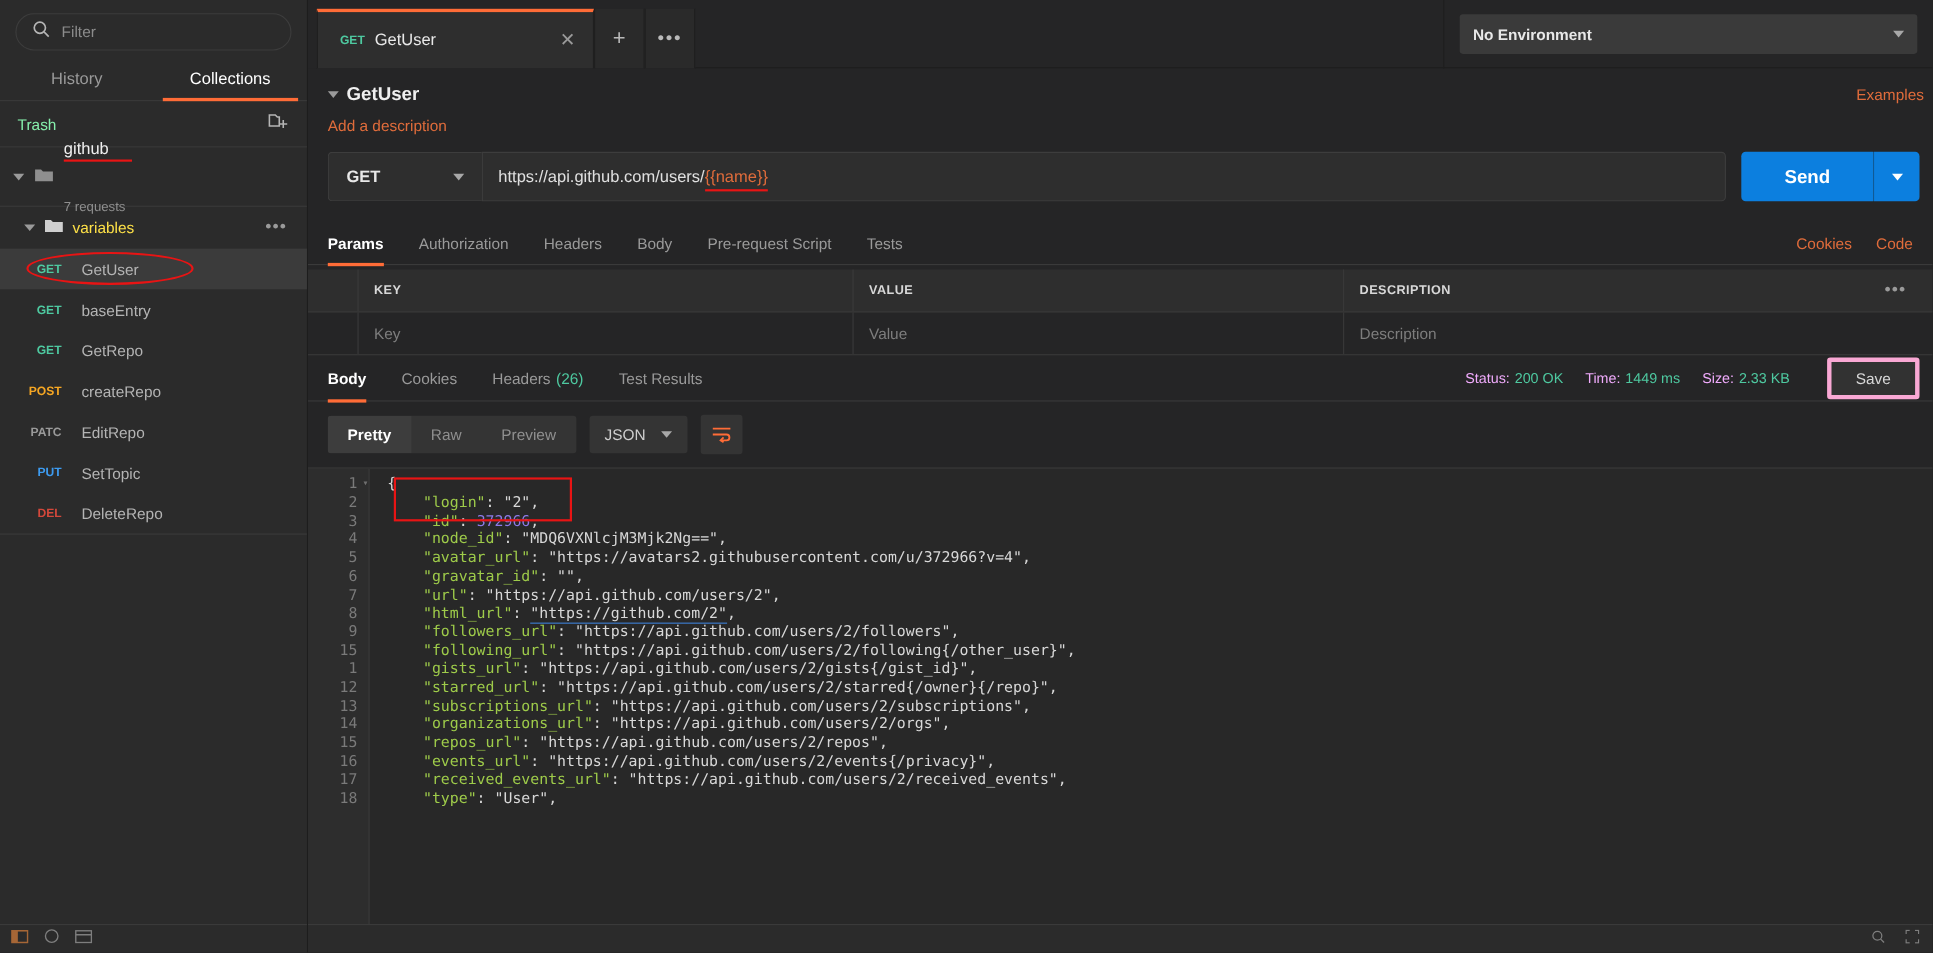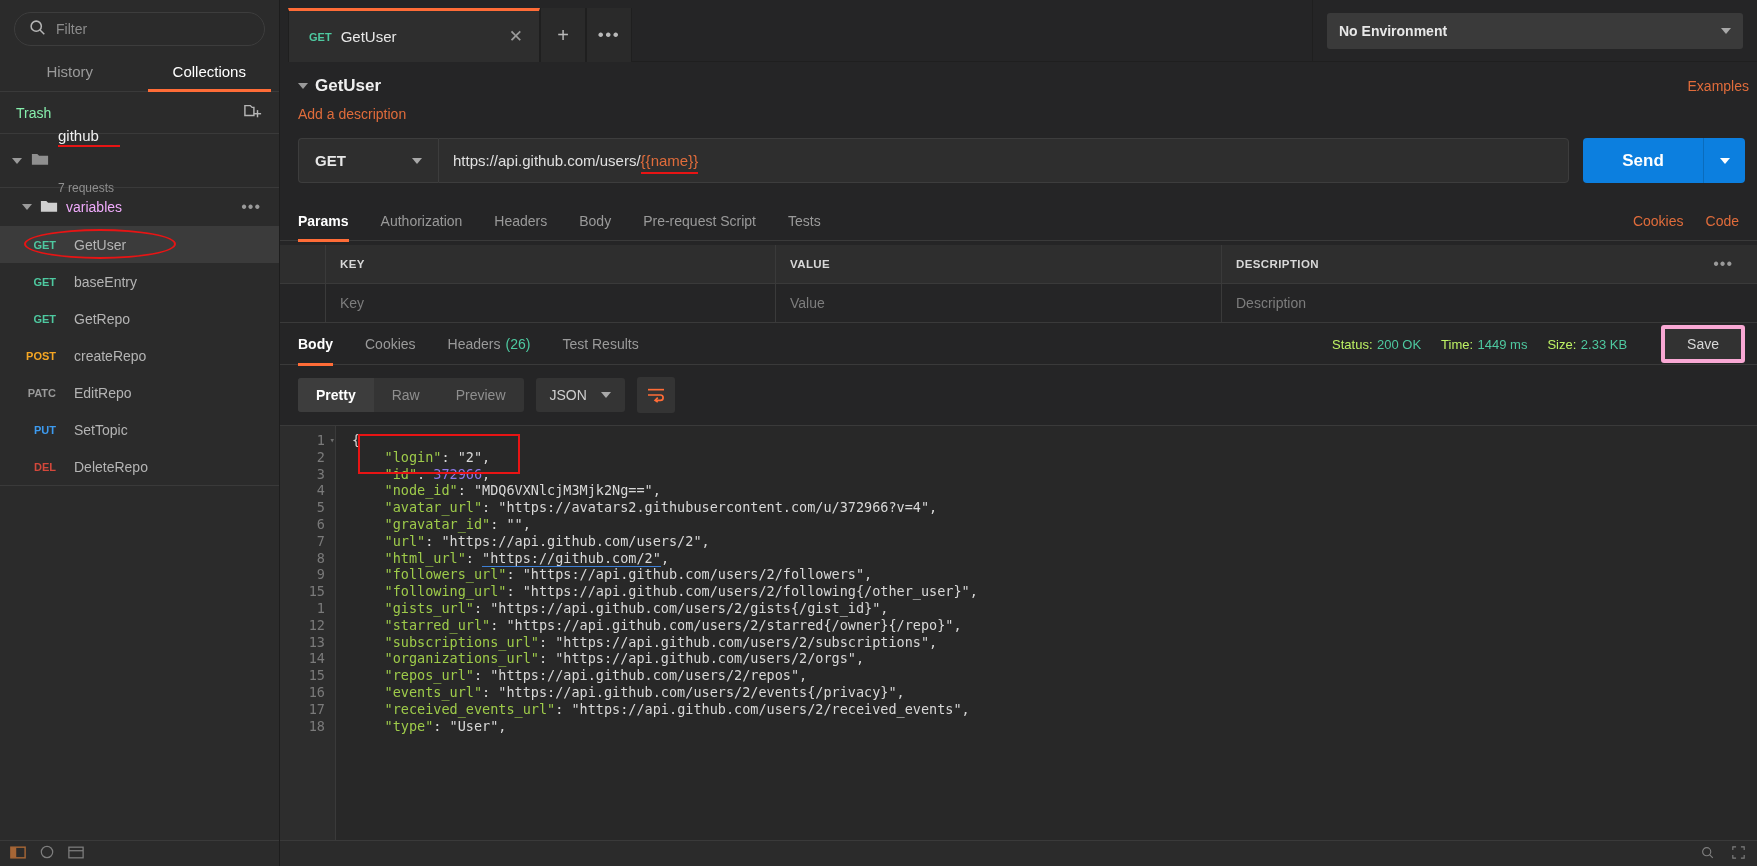--- a/index.html
+++ b/index.html
@@ -61,21 +61,21 @@
   .coll-name { color: #efefef; font-size: 15px; }
   .coll-sub { color: #8f8f8f; font-size: 12px; margin-top: 1px; }
   .red-underline {
     position: absolute; left: 0; width: 62px; height: 2px; background: #e81414; top: 18px;
   }
 
   .folder-row {
     height: 38px; display: flex; align-items: center; gap: 8px;
     padding: 0 12px 0 22px; cursor: pointer;
   }
-  .folder-name { color: #f0abfc; font-size: 14px; flex: 1; }
+  .folder-name { color: #fde047; font-size: 14px; flex: 1; }
   .dots { color: #9a9a9a; font-size: 16px; letter-spacing: 1px; padding-right: 6px; }
 
   .req-row {
     height: 37px; display: flex; align-items: center; gap: 0;
     padding: 0 12px 0 16px; cursor: pointer; position: relative;
   }
   .req-row.selected { background: #3b3b3b; }
   .method {
     width: 48px; text-align: right; font-size: 11px; font-weight: bold;
     flex: 0 0 48px; padding-right: 8px;
@@ -203,21 +203,21 @@
     font-size: 14px; color: #9a9a9a; padding: 0 16px; height: 42px;
     display: flex; align-items: center; cursor: pointer; position: relative; gap: 5px;
   }
   .rs-tab:first-child { padding-left: 0; }
   .rs-tab.active { color: #fff; font-weight: bold; }
   .rs-tab.active::after {
     content: ""; position: absolute; left: 0; right: 16px; bottom: -1px; height: 3px; background: #ff6c37;
   }
   .hcount { color: #4ec9a0; }
   .rs-meta { margin-left: auto; display: flex; align-items: center; gap: 20px; }
-  .meta-k { color: #bef264; font-size: 13px; }
+  .meta-k { color: #f0abfc; font-size: 13px; }
   .meta-v { color: #4ec9a0; font-size: 13px; }
   .save-btn {
     border: 4px solid #f9a8d4; border-radius: 3px; background: #323232;
     color: #d8d8d8; font-size: 14px; padding: 7px 22px; margin-left: 14px; cursor: pointer;
   }
 
   .bodybar { display: flex; align-items: center; gap: 12px; padding: 12px 18px 12px 18px; }
   .seg { display: flex; background: #343434; border-radius: 3px; overflow: hidden; }
   .seg-item { padding: 9px 18px; font-size: 14px; color: #8f8f8f; cursor: pointer; }
   .seg-item.active { color: #ffffff; font-weight: bold; background: #3d3d3d; }

